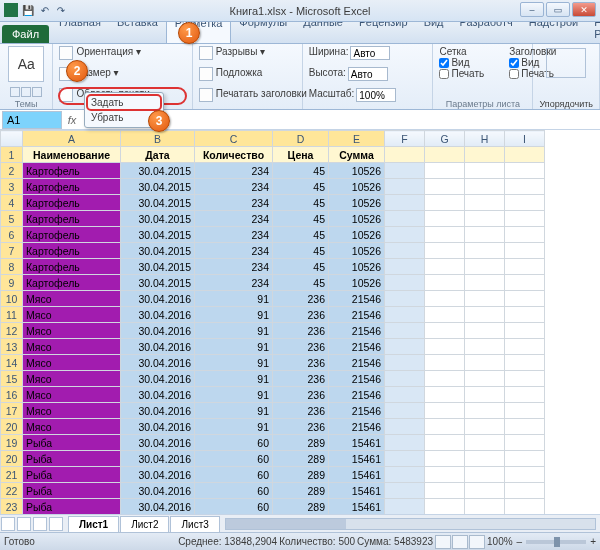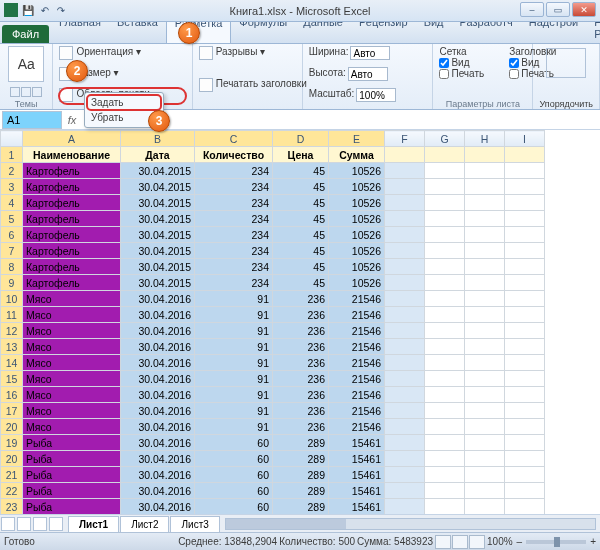--- a/index.html
+++ b/index.html
@@ -153,20 +153,24 @@
     <div class="glabel"></div>
   </div>
 
   <div class="group" style="width:110px">
     <div class="row">
         <span class="ic"></span>
         <span class="lbl">Разрывы ▾</span>
       </div>
     <div class="row">
         <span class="ic"></span>
+        <span class="lbl">Подложка</span>
+      </div>
+    <div class="row">
+        <span class="ic"></span>
         <span class="lbl">Печатать заголовки</span>
       </div>
     <div class="glabel"></div>
   </div>
 
   <div class="group fit">
     <div class="row fitin">
         <span>Ширина:</span>
         <input value="Авто" style="">
       </div>

